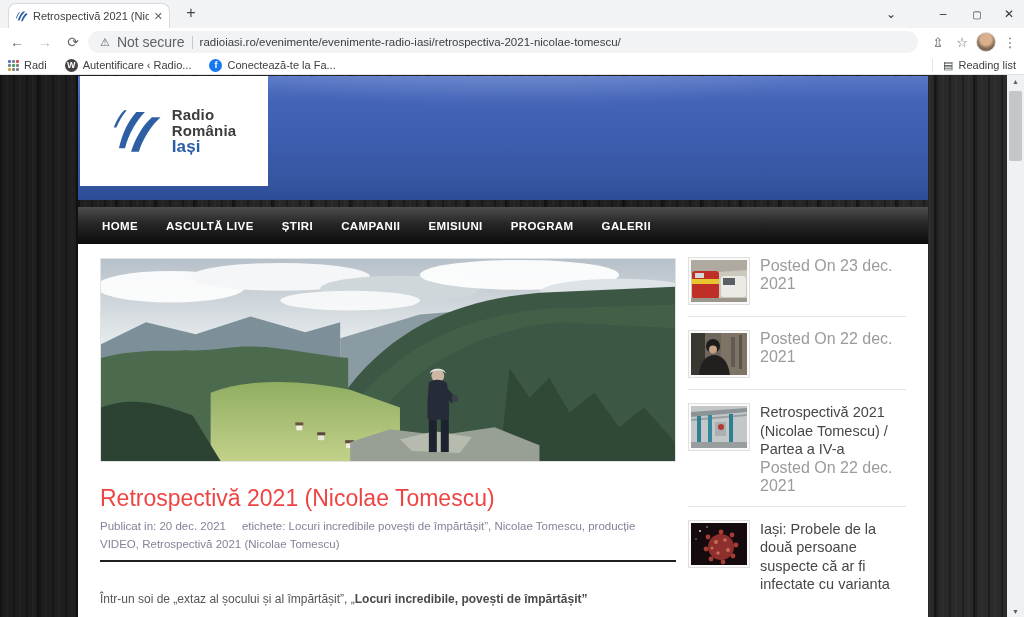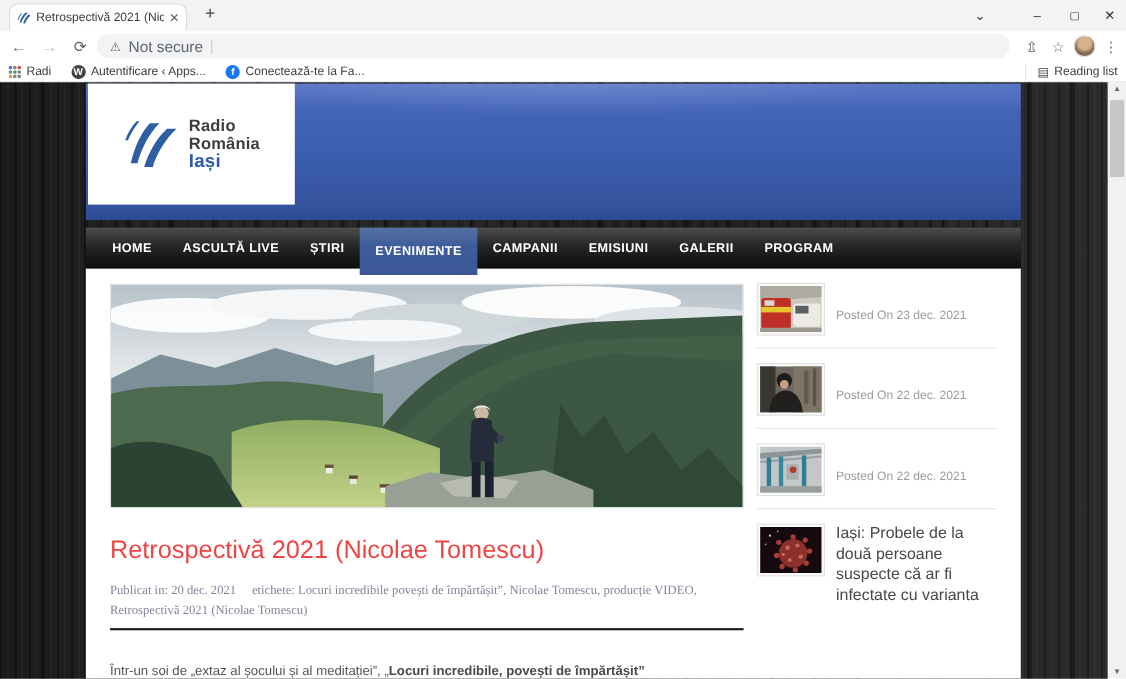--- a/index.html
+++ b/index.html
@@ -61,37 +61,37 @@
   .mainnav { position:relative; width:850px; height:37px; margin-top:7px;
     background:linear-gradient(180deg, #4d4d4d 0%, #262626 45%, #0c0c0c 100%);
     display:flex; align-items:center; padding-left:10px; z-index:3; }
   .nav-item { color:#fff; font-size:11.5px; font-weight:bold; letter-spacing:.4px; padding:0 14px; height:37px; display:flex; align-items:center; white-space:nowrap; }
   .nav-item.active { background:linear-gradient(180deg, #54719f 0%, #3e5c9b 40%, #3a5695 100%); height:43px; margin-bottom:-6px; }
 
   .content { position:relative; width:850px; background:#fff; min-height:374px; }
   .main-col { position:absolute; left:22px; top:0; width:576px; }
   .hero { margin-top:14px; width:576px; height:204px; border:1px solid #e3e3e3; background:#dfe5e8; }
   .article-title { margin-top:19px; font-size:23px; color:#ef4444; font-weight:400; }
-  .article-meta { margin-top:16px; font-family:Liberation Serif, serif; font-size:11.5px; color:#83839a; line-height:1.55; width:576px; }
+  .article-meta { margin-top:6px; font-family:Liberation Sans, sans-serif; font-size:11.5px; color:#83839a; line-height:1.55; width:576px; }
   .article-hr { margin-top:6px; border-top:2px solid #1f1f1f; width:576px; }
   .article-body { margin-top:30px; font-size:12px; color:#555; }
   .article-body b { color:#4a4a4a; }
 
   .sidebar { position:absolute; left:610px; top:0; width:218px; }
   .side-tabs { display:flex; align-items:center; padding-top:10px; padding-bottom:8px; border-bottom:3px solid #222; }
   .side-tab { font-size:12px; font-weight:bold; letter-spacing:.3px; color:#a9a9a9; padding:0 11px; }
   .side-tab:first-child { padding-left:0; color:#2d7bb6; }
   .tab-sep { width:1px; height:13px; background:#ccc; }
   .side-item { display:flex; gap:10px; padding:13px 0 11px 0; border-bottom:1px solid #e4e4e4; }
   .side-item:last-child { border-bottom:none; }
   .thumb { flex:0 0 auto; width:62px; height:48px; border:1px solid #e0e0e0; background:#fafafa; padding:2px; }
   .thumb svg { display:block; }
   .side-item-body { flex:1; }
   .side-item-title { font-size:14.5px; color:#474747; line-height:1.28; }
-  .side-item-date { margin-top:24px; font-size:11px; color:#9b9b9b; }
+  .side-item-date { margin-top:0; font-size:16px; color:#9b9b9b; }
 </style>
 </head>
 <body>
 
 <div class="stage">
 
   <div class="tabbar">
     <div class="tab">
       <svg class="favicon-svg" width="13" height="13" viewBox="0 0 60 60">
         <path d="M4 38 C8 26 13 16 19 10 L24 10 C17 17 11 28 8 38 Z" fill="#2e5fa3"></path>
@@ -109,20 +109,21 @@
   </div>
 
   <div class="toolbar">
     <div class="navbtn" style="left:6px;">←</div>
     <div class="navbtn" style="left:34px; color:#b9bcbf;">→</div>
     <div class="navbtn" style="left:62px;">⟳</div>
     <div class="urlpill">
       <span class="warn-ic">⚠</span>
       <span class="notsecure">Not secure</span>
       <span class="pill-div"></span>
+      <span class="url-text">radioiasi.ro/evenimente/evenimente-radio-iasi/retrospectiva-2021-nicolae-tomescu/</span>
     </div>
     <div class="tool-ic" style="left:928px;">⇫</div>
     <div class="tool-ic" style="left:952px;">☆</div>
     <div class="avatar"></div>
     <div class="tool-ic" style="left:1000px;">⋮</div>
   </div>
 
   <div class="bookmarks">
     <div class="bm">
       <span class="apps-grid">
@@ -133,21 +134,21 @@
           <span></span>
           <span></span>
           <span></span>
           <span></span>
           <span></span>
         </span>
       <span>Radi</span>
     </div>
     <div class="bm">
       <span class="bm-ic-wp">W</span>
-      <span>Autentificare ‹ Apps...</span>
+      <span>Autentificare ‹ Radio...</span>
     </div>
     <div class="bm">
       <span class="bm-ic-fb">f</span>
       <span>Conectează-te la Fa...</span>
     </div>
     <div class="readinglist">
       <span>▤</span>
       <span>Reading list</span>
     </div>
   </div>
@@ -167,25 +168,24 @@
             <div>România</div>
             <div class="iasi">Iași</div>
           </div>
         </div>
       </div>
 
       <div class="mainnav">
         <div class="nav-item">HOME</div>
         <div class="nav-item">ASCULTĂ LIVE</div>
         <div class="nav-item">ȘTIRI</div>
-        <div class="nav-item active">EVENIMENTE</div>
         <div class="nav-item">CAMPANII</div>
         <div class="nav-item">EMISIUNI</div>
+        <div class="nav-item">PROGRAM</div>
         <div class="nav-item">GALERII</div>
-        <div class="nav-item">PROGRAM</div>
       </div>
 
       <div class="content">
 
         <div class="main-col">
           <svg class="hero" viewBox="0 0 576 204" preserveAspectRatio="none">
             <defs>
               <linearGradient id="sky" x1="0" y1="0" x2="0" y2="1">
                 <stop offset="0" stop-color="#b7c1c9"></stop>
                   <stop offset="1" stop-color="#e9edef"></stop>
@@ -230,21 +230,21 @@
           </svg>
 
           <div class="article-title">Retrospectivă 2021 (Nicolae Tomescu)</div>
           <div class="article-meta">
             <span>Publicat in: 20 dec. 2021</span>
             <span>&nbsp;&nbsp;&nbsp;</span>
             <span>etichete: Locuri incredibile povești de împărtășit”, Nicolae Tomescu, producție VIDEO, Retrospectivă 2021 (Nicolae Tomescu)</span>
           </div>
           <div class="article-hr"></div>
           <div class="article-body">
-            <span>Într-un soi de „extaz al șocului și al meditației”, „</span><b>Locuri incredibile, povești de împărtășit”</b>
+            <span>Într-un soi de „extaz al șocului și al împărtășit”, „</span><b>Locuri incredibile, povești de împărtășit”</b>
           </div>
         </div>
 
         <div class="sidebar">
 
           <div class="side-item">
             <div class="thumb">
               <svg width="56" height="42" viewBox="0 0 56 42">
                 <rect width="56" height="42" fill="#cdc8bd"></rect>
                 <path d="M0 0 L56 0 L56 10 L0 14 Z" fill="#aeaaa0"></path>
@@ -288,20 +288,21 @@
                 <path d="M0 14 L56 9" stroke="#9aa1a4" stroke-width="2"></path>
                 <rect x="6" y="10" width="4" height="26" fill="#2f7f93"></rect>
                 <rect x="17" y="9" width="4" height="27" fill="#35899d"></rect>
                 <rect x="38" y="8" width="4" height="28" fill="#2f7f93"></rect>
                 <rect x="24" y="16" width="11" height="14" fill="#aab0b2"></rect>
                 <circle cx="30" cy="21" r="3" fill="#b23a31"></circle>
                 <rect x="0" y="36" width="56" height="6" fill="#989e9f"></rect>
               </svg>
             </div>
             <div class="side-item-body">
+              <div class="side-item-title">Retrospectivă 2021 (Nicolae Tomescu) / Partea a IV-a</div>
               <div class="side-item-date">Posted On 22 dec. 2021</div>
             </div>
           </div>
 
           <div class="side-item">
             <div class="thumb">
               <svg width="56" height="42" viewBox="0 0 56 42">
                 <rect width="56" height="42" fill="#150a0e"></rect>
                 <circle cx="9" cy="8" r="1" fill="#cfd4e0"></circle>
                   <circle cx="16" cy="4" r=".8" fill="#aeb4c4"></circle>

